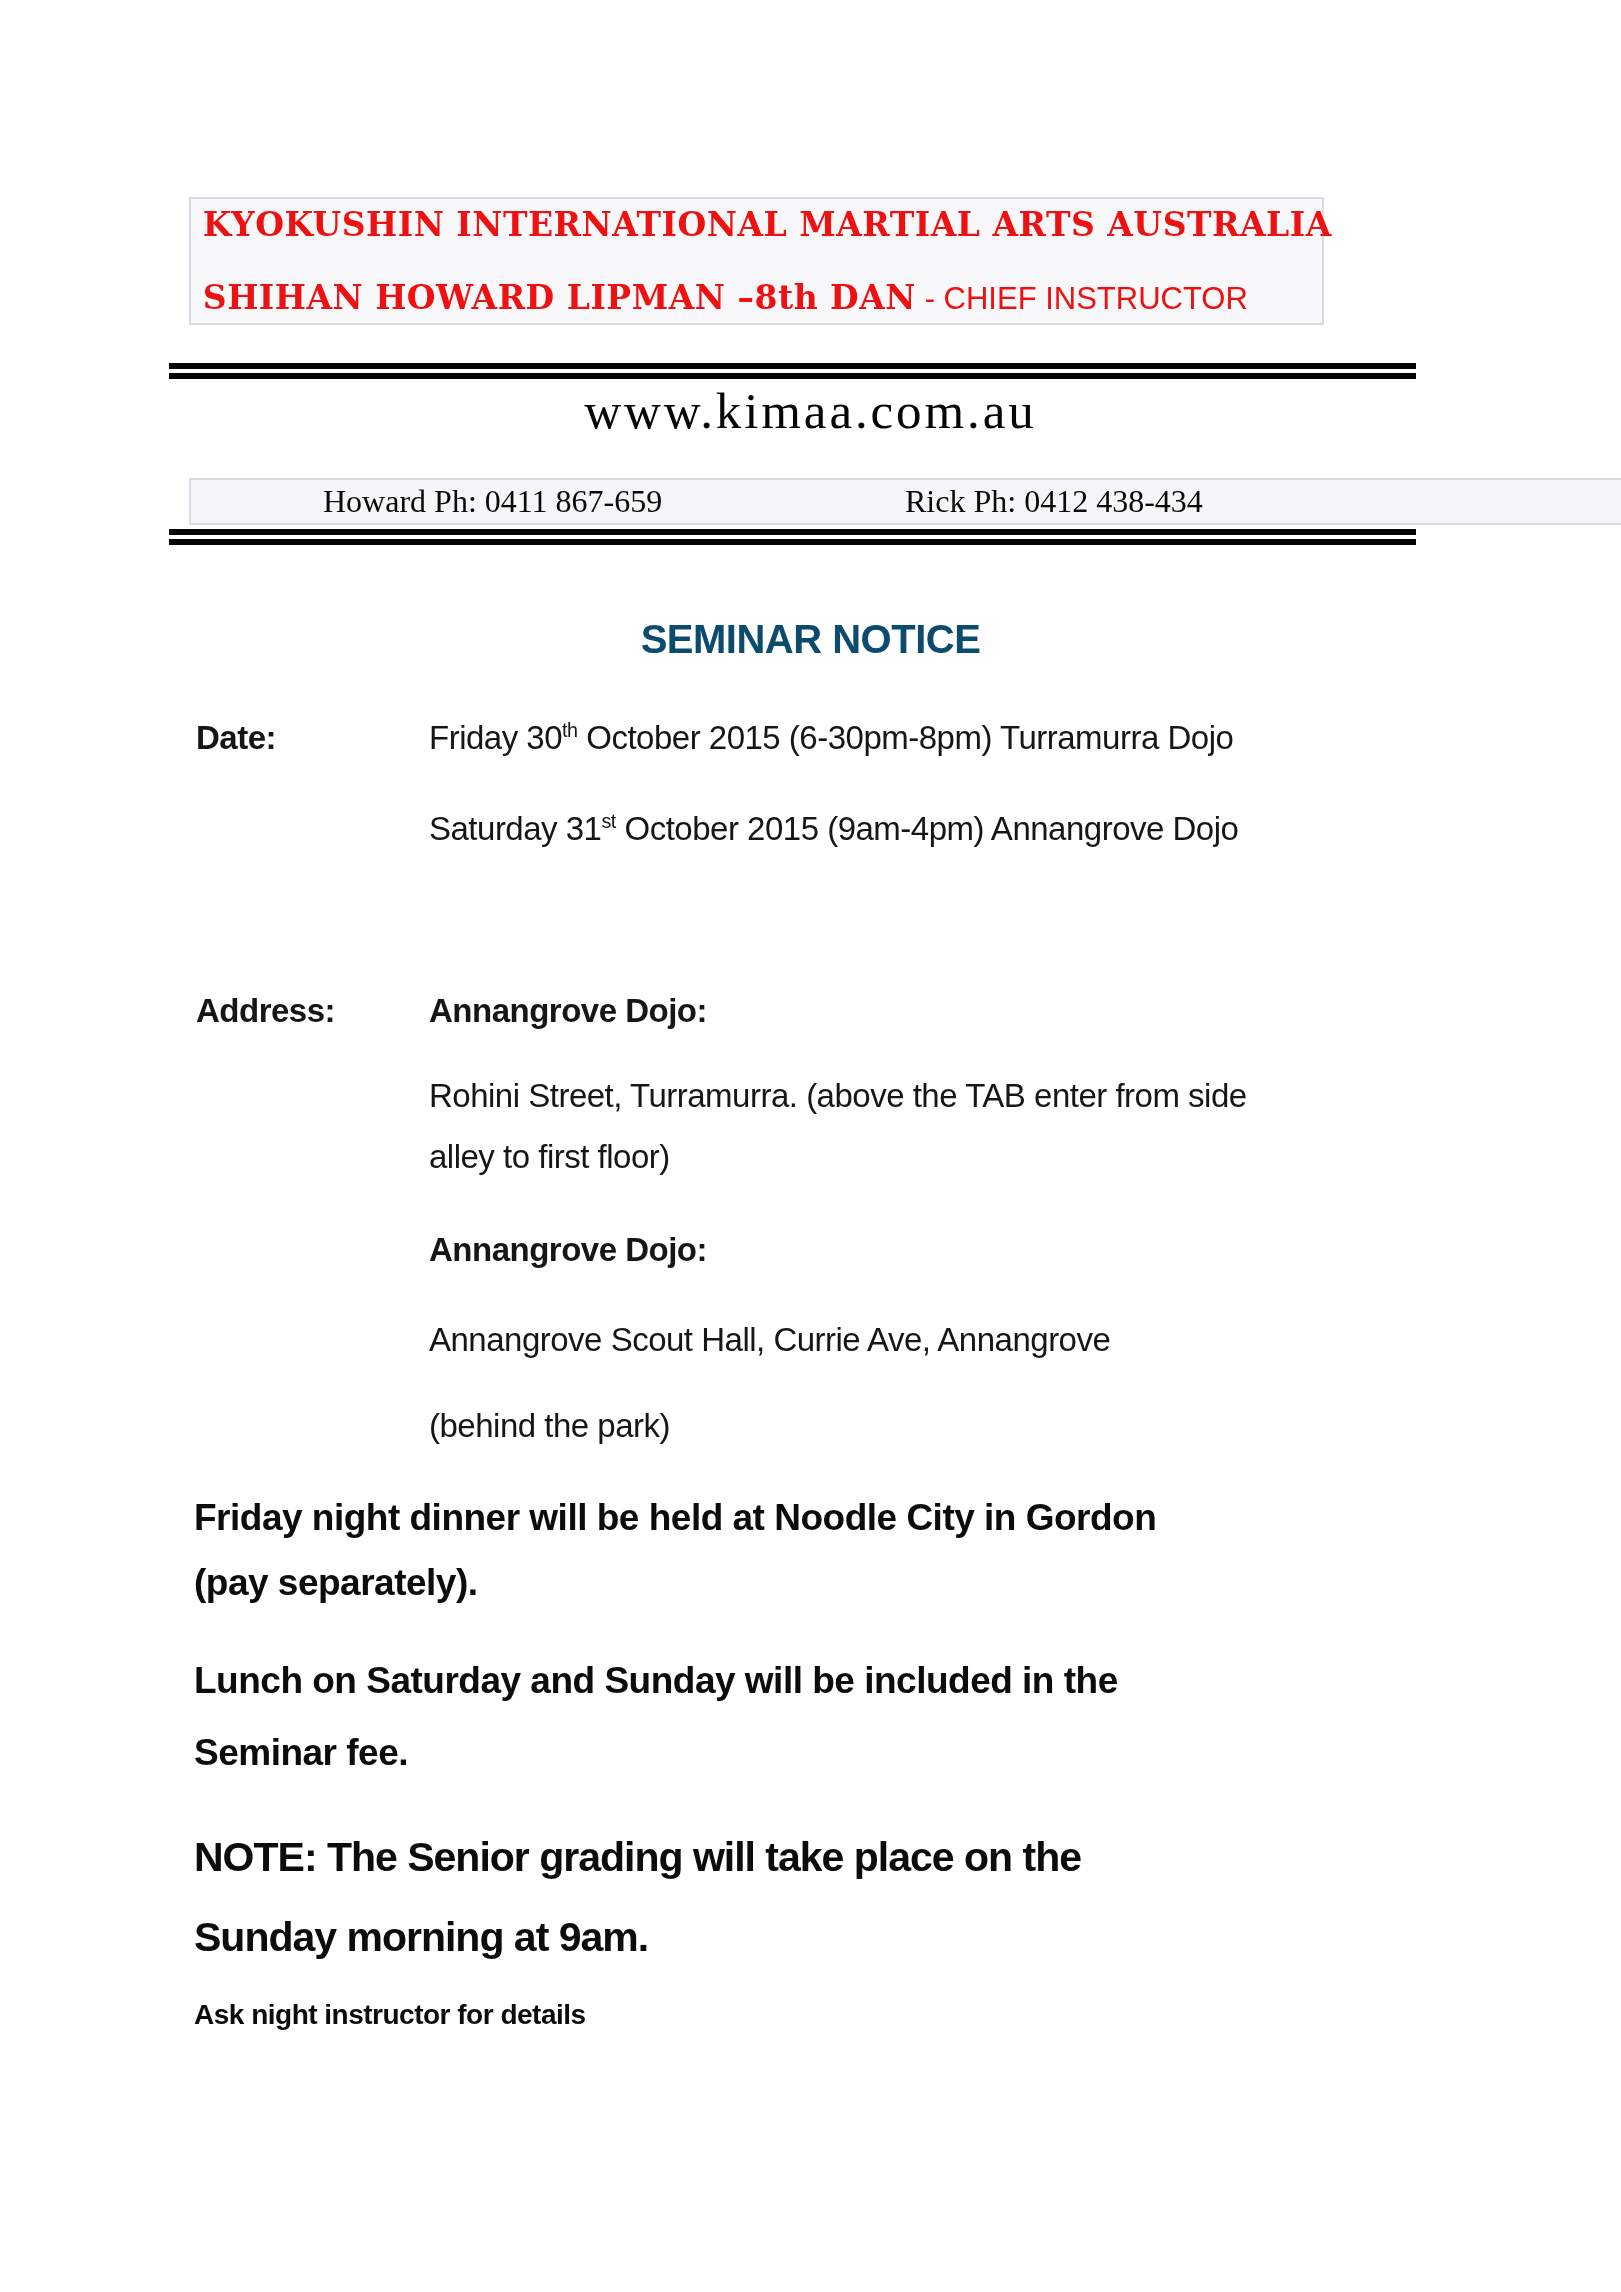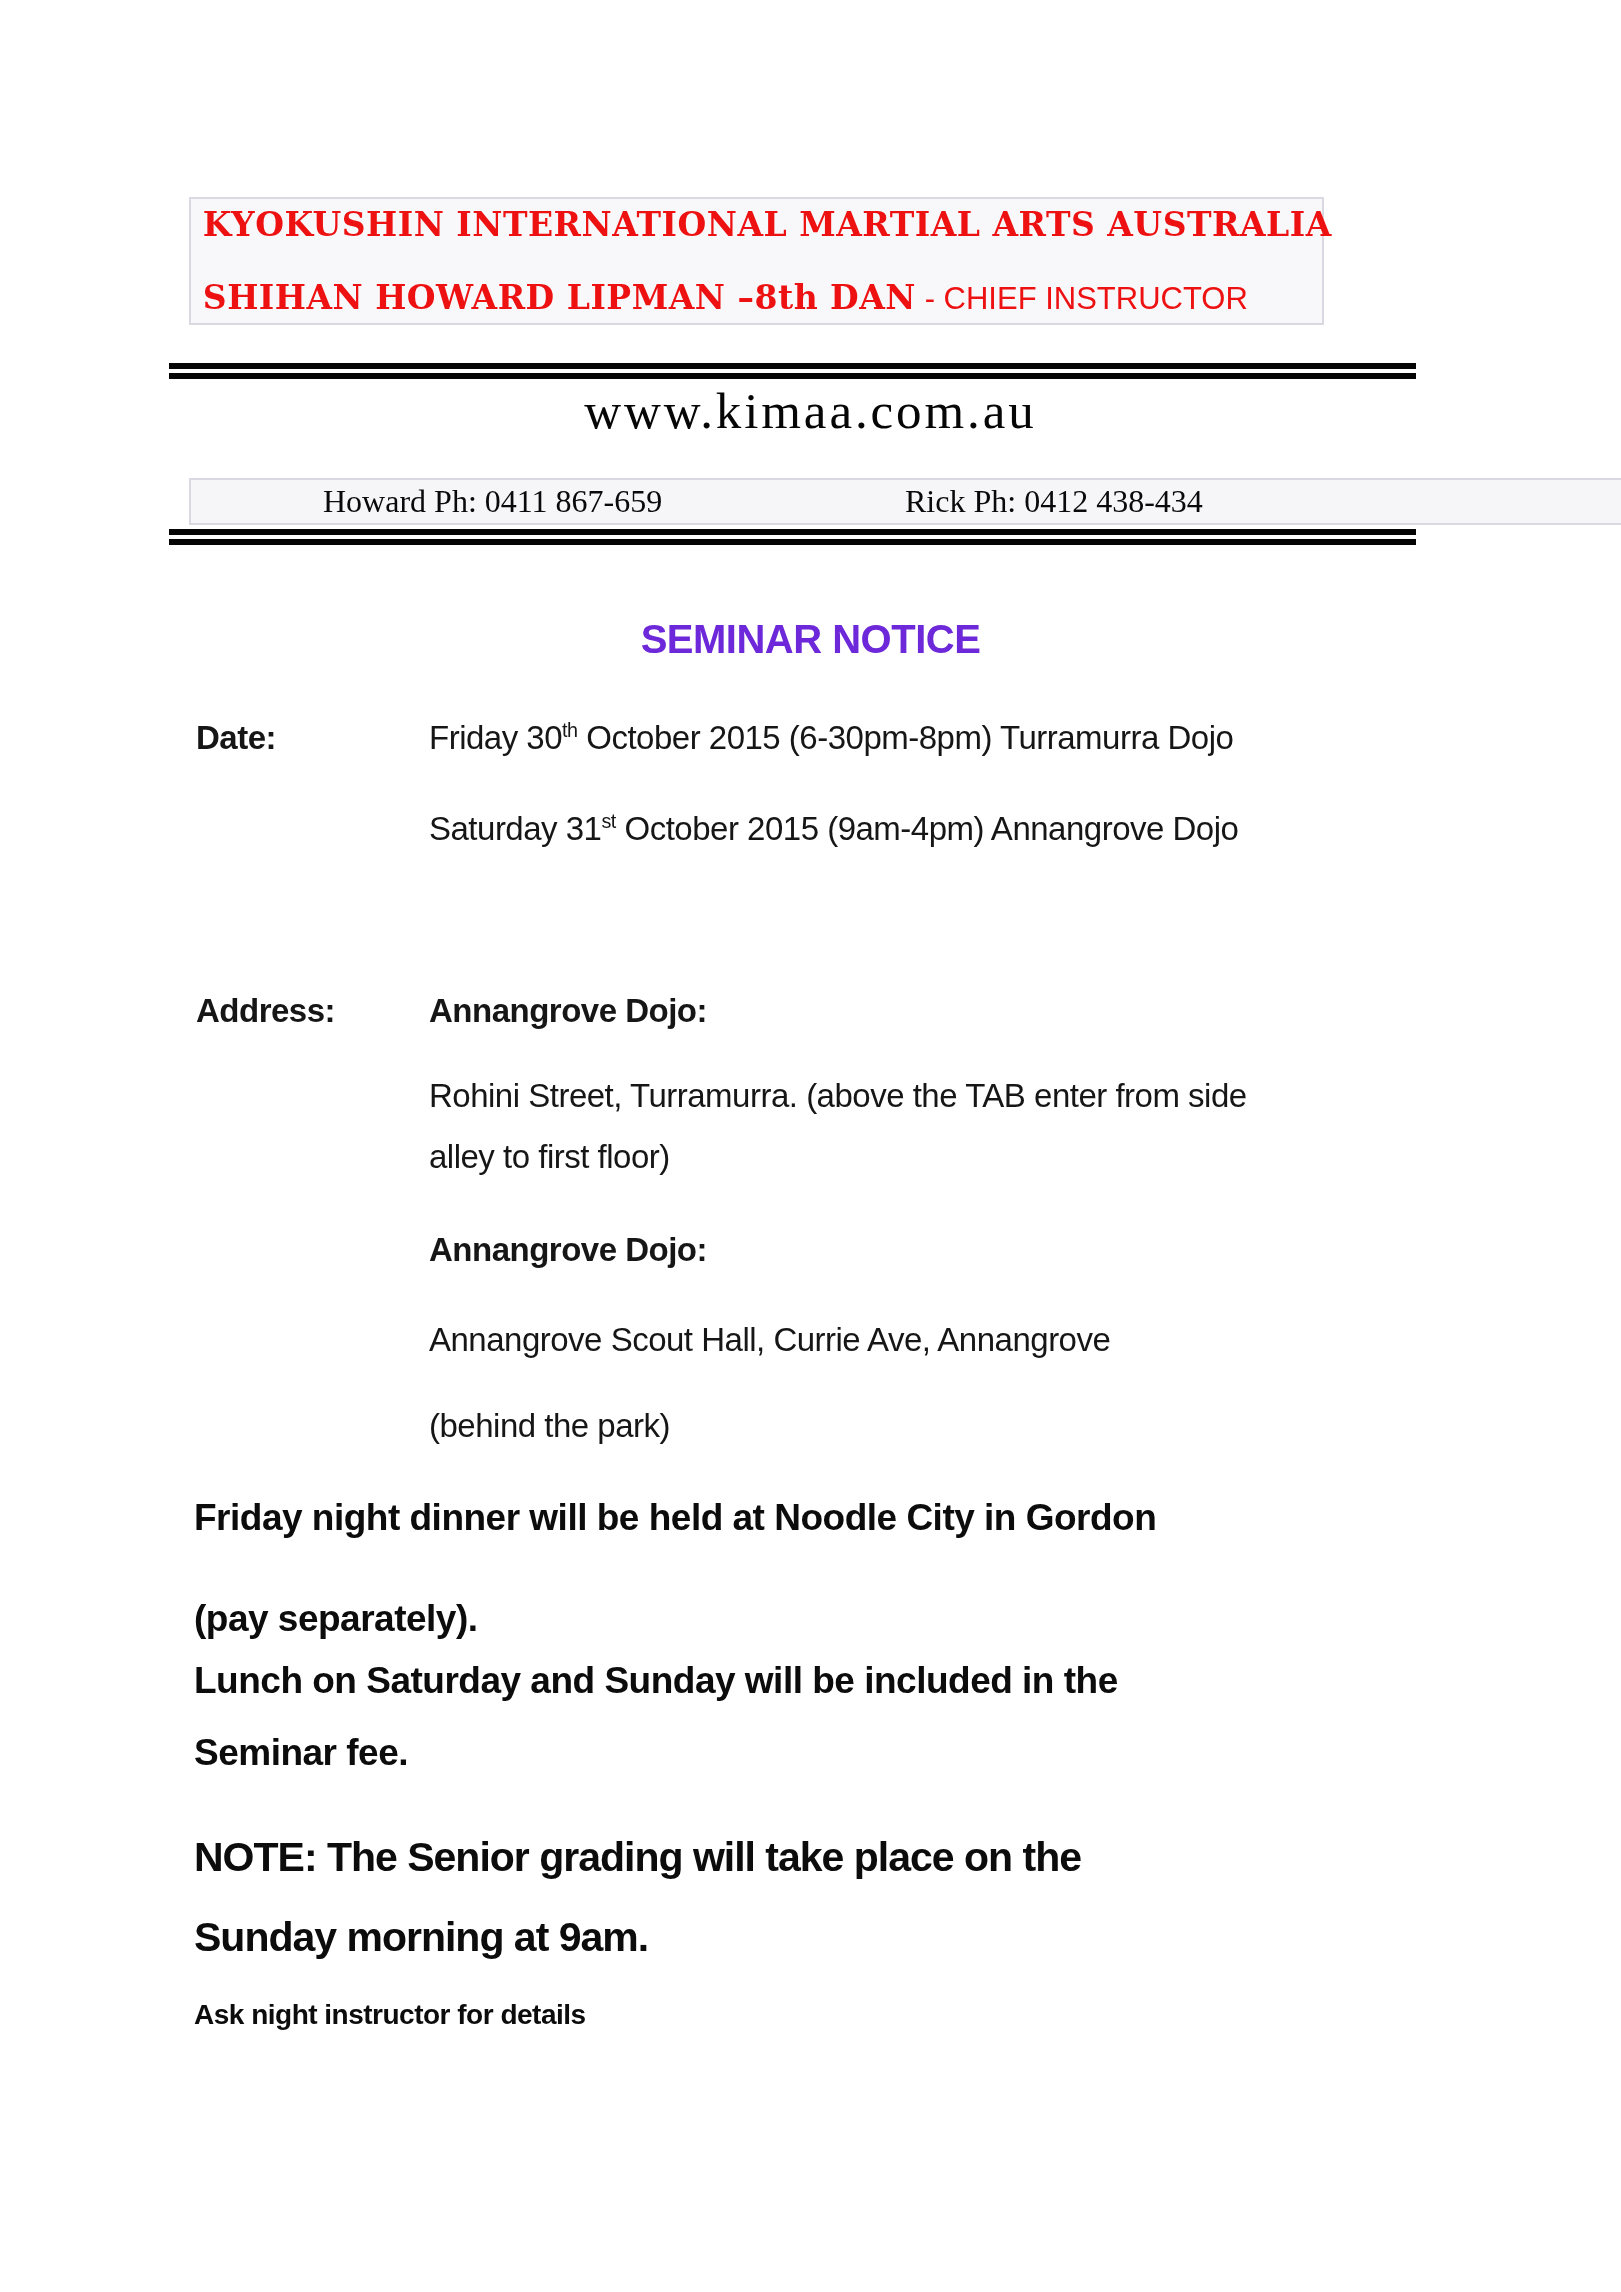--- a/index.html
+++ b/index.html
@@ -51,38 +51,38 @@
   .contact-bar .contact{
     position:absolute;top:2.9px;
     font-family:"Liberation Serif", serif;font-size:32px;color:#0a0a0a;
     white-space:nowrap;
   }
   .contact-howard{left:132px;}
   .contact-rick{left:714px;}
   
   .seminar-title{
     position:absolute;left:0;top:617px;width:1621px;text-align:center;
-    font-size:40px;font-weight:bold;letter-spacing:-0.5px;color:#6d28d9;
+    font-size:40px;font-weight:bold;letter-spacing:-0.5px;color:#0c4a6e;
   }
   
   .tline{position:absolute;white-space:nowrap;}
   .label-col{left:196px;font-size:33px;font-weight:bold;letter-spacing:-0.5px;}
   .content-col{left:394px;font-size:33px;letter-spacing:-0.5px;margin-left:35px;}
   .content-col.bold{font-weight:bold;}
   .tline sup{font-size:60%;line-height:0;vertical-align:super;}
   
   .date-row1{top:719px;} .date-row2{top:810px;} .date-row3{top:900px;}
   
   .addr-row1{top:992px;}
   .addr-line1{top:1077px;} .addr-line2{top:1138px;}
   .addr-row2{top:1231px;}
   .addr-line3{top:1321px;} .addr-line4{top:1407px;}
   
   .bold-para{left:194px;font-size:37px;font-weight:bold;letter-spacing:-0.5px;color:#0c0c0c;}
-  .dinner-1{top:1497px;} .dinner-2{top:1562px;margin-top:36px;}
+  .dinner-1{top:1497px;} .dinner-2{top:1562px;}
   .lunch-1{top:1660px;} .lunch-2{top:1732px;}
   .note-para{left:194px;font-size:41px;font-weight:bold;letter-spacing:-1px;color:#0c0c0c;}
   .note-1{top:1834px;} .note-2{top:1914px;}
   .footer-note{left:194px;top:1999px;font-size:28px;font-weight:bold;letter-spacing:-0.5px;color:#0c0c0c;}
 </style>
 </head>
 <body>
 
 <div class="page">
 

